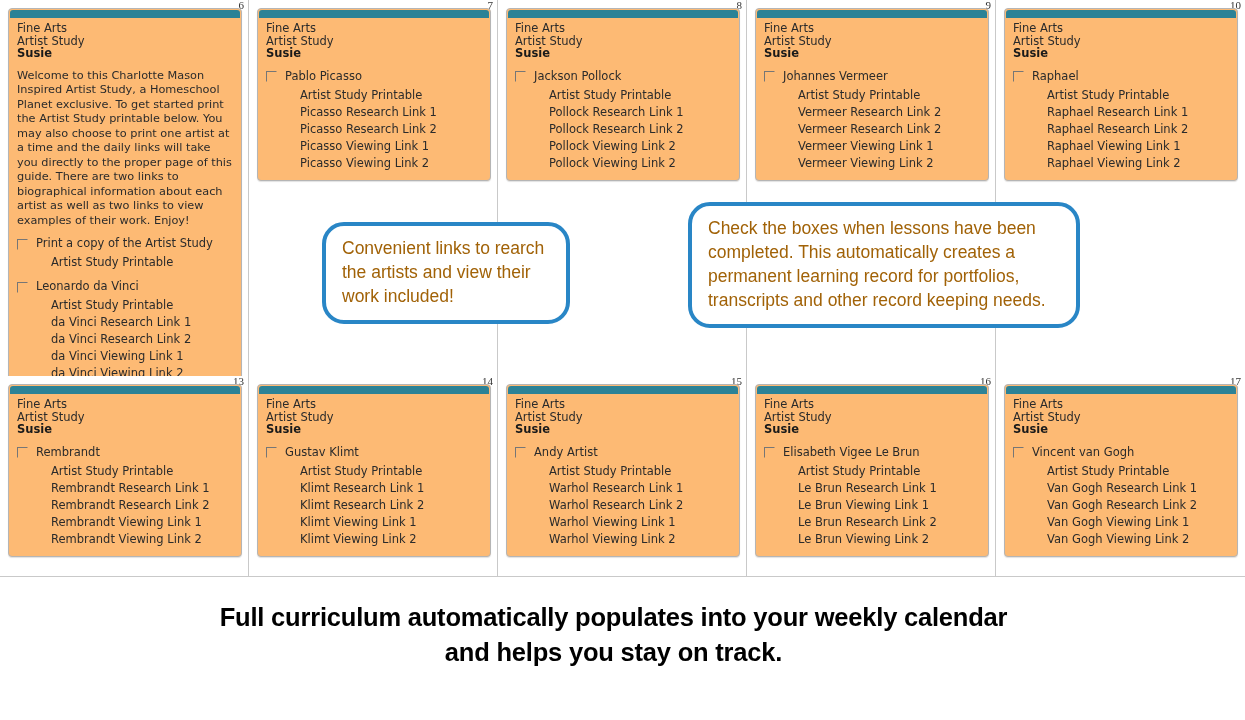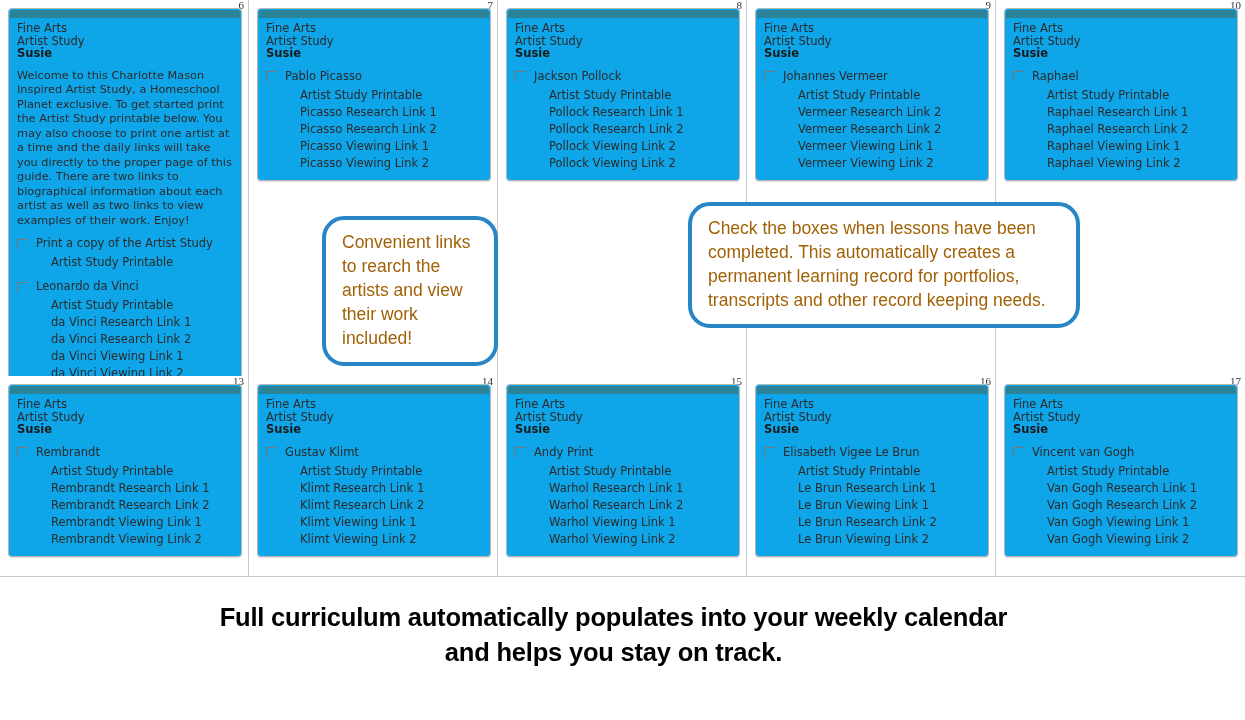--- a/index.html
+++ b/index.html
@@ -43,21 +43,21 @@
     line-height: 12px;
     font-family: "Liberation Serif", "DejaVu Serif", serif;
   }
 
   
   .card {
     position: absolute;
     left: 8px;
     top: 8px;
     width: 234px;
-    background: #0ea5e9;
+    background: #fdba74;
     border: 1px solid #b5b5b5;
     border-radius: 4px;
     box-shadow: 0 1px 1px rgba(0,0,0,.12);
   }
   .card-bar {
     height: 8px;
     background: #2c8296;
     border-radius: 3px 3px 0 0;
     margin: 1px 1px 0 1px;
   }
@@ -125,22 +125,22 @@
     font-family: "Liberation Sans", "DejaVu Sans", sans-serif;
     color: #a16207;
   }
   .callout p {
     margin: 0;
     font-size: 17.5px;
     line-height: 24px;
   }
   #callout-left {
     left: 322px;
-    top: 216px;
-    width: 176px;
+    top: 222px;
+    width: 248px;
   }
   #callout-right {
     left: 688px;
     top: 202px;
     width: 392px;
   }
 
   
   .caption {
     position: absolute;
@@ -345,21 +345,21 @@
       <div class="day-col">
         <div class="day-num">15</div>
         <div class="card">
           <div class="card-bar"></div>
           <div class="card-body">
             <div class="card-title-line">Fine Arts</div>
             <div class="card-title-line">Artist Study</div>
             <div class="card-owner">Susie</div>
             <div class="task">
               <span class="checkbox"></span>
-              <span class="task-label">Andy Print</span>
+              <span class="task-label">Andy Artist</span>
             </div>
             <div class="sublinks">
               <div class="sublink">Artist Study Printable</div>
               <div class="sublink">Warhol Research Link 1</div>
               <div class="sublink">Warhol Research Link 2</div>
               <div class="sublink">Warhol Viewing Link 1</div>
               <div class="sublink">Warhol Viewing Link 2</div>
             </div>
           </div>
         </div>

